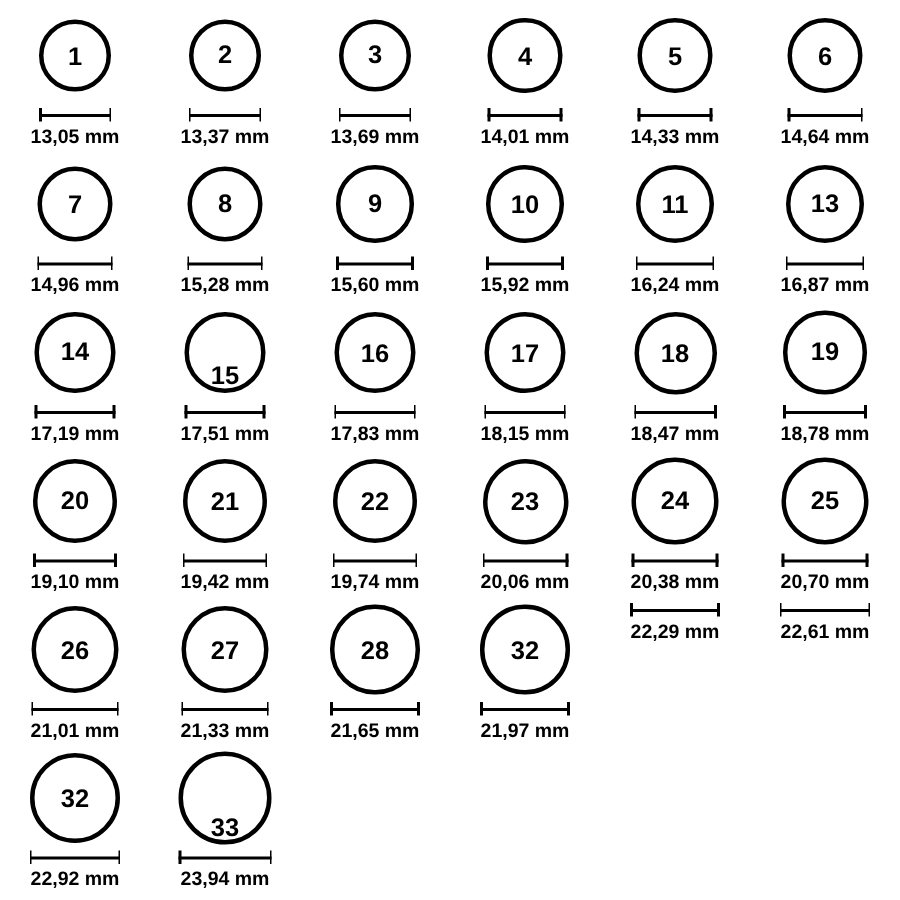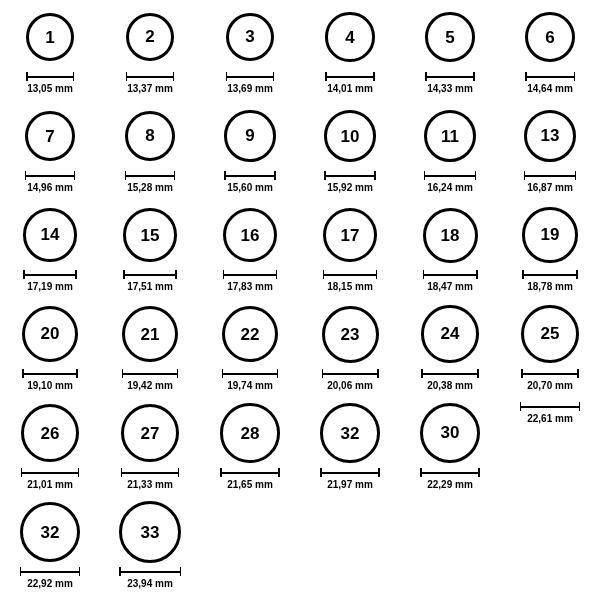--- a/index.html
+++ b/index.html
@@ -75,21 +75,21 @@
   .measure .tick {
     position: absolute;
     top: 0;
     width: 1.5px;
     height: 9px;
     background: #000;
   }
   .measure .tick.left { left: 0; }
   .measure .tick.right { right: 0; }
   .mm {
-    font-size: 10px;
+    font-size: 13px;
     font-weight: bold;
     line-height: 1;
     margin-top: 3px;
     white-space: nowrap;
     color: #000;
   }
 </style>
 </head>
 <body>
 
@@ -259,21 +259,21 @@
         </div>
         <div class="measure" style="width: 53.3px;">
           <div class="bar"></div>
           <div class="tick left"></div>
           <div class="tick right"></div>
         </div>
         <div class="mm">17,19 mm</div>
       </div>
       <div class="cell">
         <div class="ring-wrap">
-          <div class="ring" style="width: 53.7px; height: 53.7px;">
+          <div class="ring" style="width: 53.7px; height: 53.7px; align-items: flex-end;">
             <span class="ring-label">15</span>
           </div>
         </div>
         <div class="measure" style="width: 53.7px;">
           <div class="bar"></div>
           <div class="tick left"></div>
           <div class="tick right"></div>
         </div>
         <div class="mm">17,51 mm</div>
       </div>
@@ -453,25 +453,20 @@
           </div>
         </div>
         <div class="measure" style="width: 59.5px;">
           <div class="bar"></div>
           <div class="tick left"></div>
           <div class="tick right"></div>
         </div>
         <div class="mm">21,97 mm</div>
       </div>
       <div class="cell">
-        <div class="ring-wrap">
-          <div class="ring" style="width: 59.9px; height: 59.9px;">
-            <span class="ring-label">30</span>
-          </div>
-        </div>
         <div class="measure" style="width: 59.9px;">
           <div class="bar"></div>
           <div class="tick left"></div>
           <div class="tick right"></div>
         </div>
         <div class="mm">22,29 mm</div>
       </div>
       <div class="cell">
         <div class="measure" style="width: 60.3px;">
           <div class="bar"></div>
@@ -488,21 +483,21 @@
         </div>
         <div class="measure" style="width: 60.7px;">
           <div class="bar"></div>
           <div class="tick left"></div>
           <div class="tick right"></div>
         </div>
         <div class="mm">22,92 mm</div>
       </div>
       <div class="cell">
         <div class="ring-wrap">
-          <div class="ring" style="width: 62px; height: 62px;">
+          <div class="ring" style="width: 62px; height: 62px; align-items: flex-end;">
             <span class="ring-label">33</span>
           </div>
         </div>
         <div class="measure" style="width: 62px;">
           <div class="bar"></div>
           <div class="tick left"></div>
           <div class="tick right"></div>
         </div>
         <div class="mm">23,94 mm</div>
       </div>

